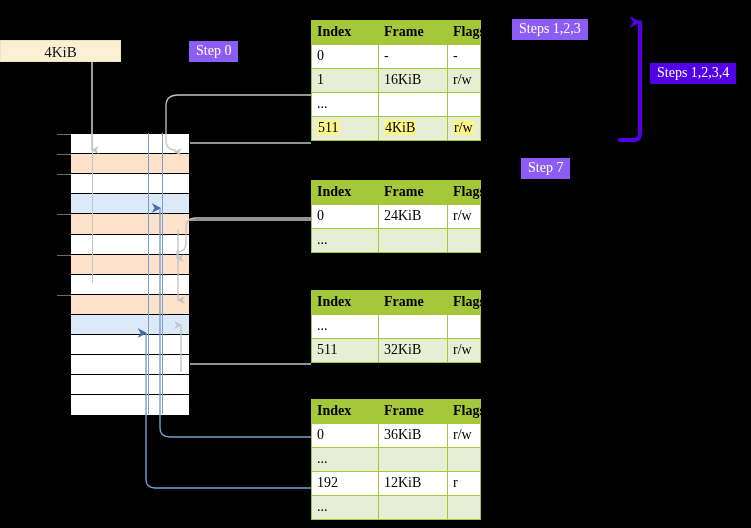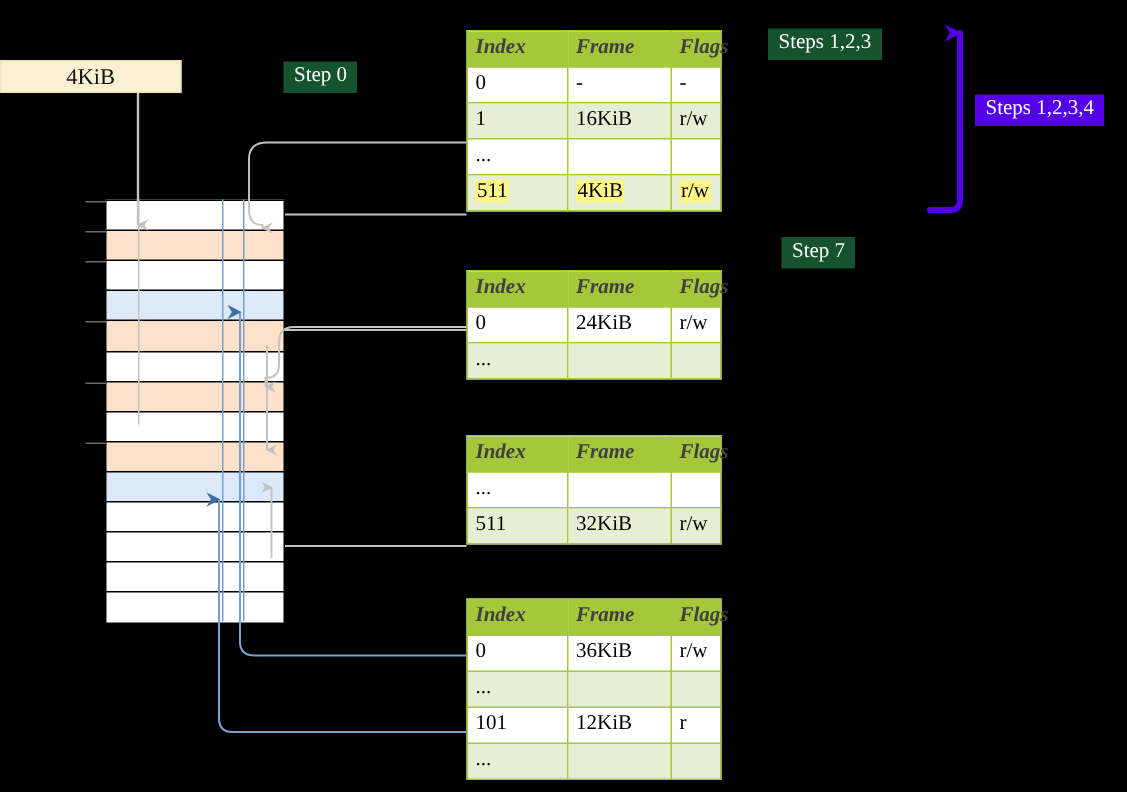--- a/index.html
+++ b/index.html
@@ -13,21 +13,21 @@
   
   .badge{
     position:absolute;
     font-family:"Liberation Serif", serif;
     font-size:14px;
     color:#ffffff;
     padding:2px 7px 3px 7px;
     white-space:nowrap;
     line-height:1.15;
   }
-  .badge.red{background:#14532d;}
+  .badge.red{background:#8b5cf6;}
   .badge.blue{background:#5200e8;}
 
   
   .memlabel{
     position:absolute;
     background:#fbf0d3;
     border:1px solid #efe2bd;
     box-sizing:border-box;
     font-size:15px;
     color:#111;
@@ -40,28 +40,27 @@
   .ptable{
     position:absolute;
     border-collapse:collapse;
     box-sizing:border-box;
     background:#ffffff;
     font-size:14px;
   }
   .ptable table{border-collapse:collapse;width:100%;table-layout:fixed;}
   .ptable th{
     background:#a5c73a;
-    color:#404040;
+    color:#000000;
     font-weight:bold;
     text-align:left;
     padding:2px 5px 3px 5px;
     border:1px solid #a5c73a;
     font-size:14px;
     line-height:18px;
-    font-style:italic;
   }
   .ptable td{
     border:1px solid #a5c73a;
     padding:2px 5px 3px 5px;
     height:18px;
     line-height:18px;
     font-size:14px;
     color:#000;
     overflow:hidden;
     white-space:nowrap;
@@ -234,21 +233,21 @@
             <td>0</td>
             <td>36KiB</td>
             <td>r/w</td>
           </tr>
           <tr class="even">
             <td>...</td>
             <td></td>
             <td></td>
           </tr>
           <tr class="odd">
-            <td>101</td>
+            <td>192</td>
             <td>12KiB</td>
             <td>r</td>
           </tr>
           <tr class="even">
             <td>...</td>
             <td></td>
             <td></td>
           </tr>
         </tbody>
     </table>

